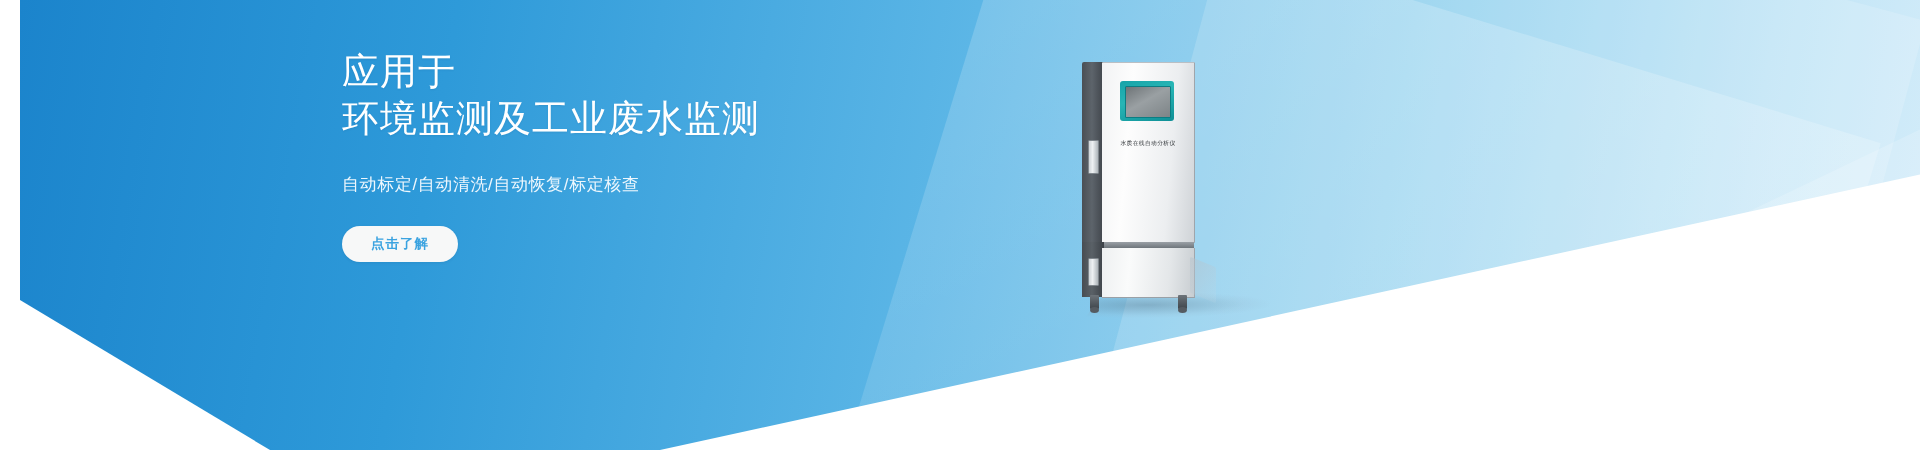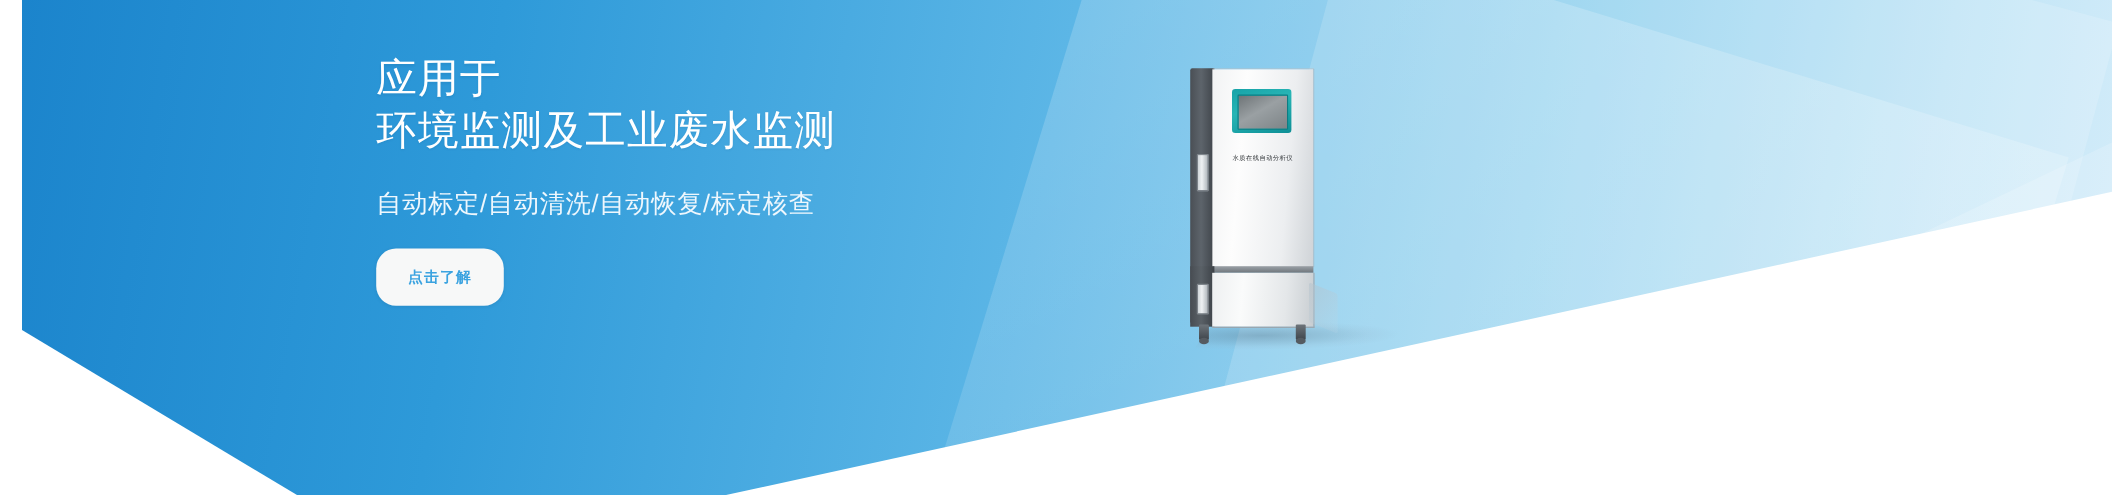--- a/index.html
+++ b/index.html
@@ -32,26 +32,26 @@
   
   .content{
     position:absolute;left:322px;top:48px;width:820px;z-index:6;
   }
   .headline{
     color:#ffffff;font-size:37px;line-height:47px;font-weight:400;
     letter-spacing:1px;white-space:pre-line;margin:0;
     text-shadow:0 1px 2px rgba(0,60,110,.10);
   }
   .subtitle{
-    margin-top:30px;color:#eef7fd;font-size:23px;line-height:26px;
+    margin-top:30px;color:#eef7fd;font-size:17px;line-height:26px;
     letter-spacing:.6px;font-weight:400;
   }
   .cta{
     margin-top:28px;display:inline-flex;align-items:center;justify-content:center;
-    width:116px;height:52px;border-radius:18px;background:#f7f8f8;
+    width:116px;height:36px;border-radius:18px;background:#f7f8f8;
     color:#3ba3e0;font-size:13.5px;font-weight:700;letter-spacing:1px;
     border:none;cursor:pointer;box-shadow:0 1px 3px rgba(0,50,90,.10);
   }
   
   .device{
     position:absolute;left:1062px;top:62px;width:112px;height:250px;z-index:5;
   }
   .dev-shadow{
     position:absolute;left:1075px;top:292px;width:175px;height:26px;z-index:4;
     background:radial-gradient(ellipse at 30% 50%,rgba(90,120,140,.40),rgba(140,170,190,.12) 55%,rgba(255,255,255,0) 72%);

